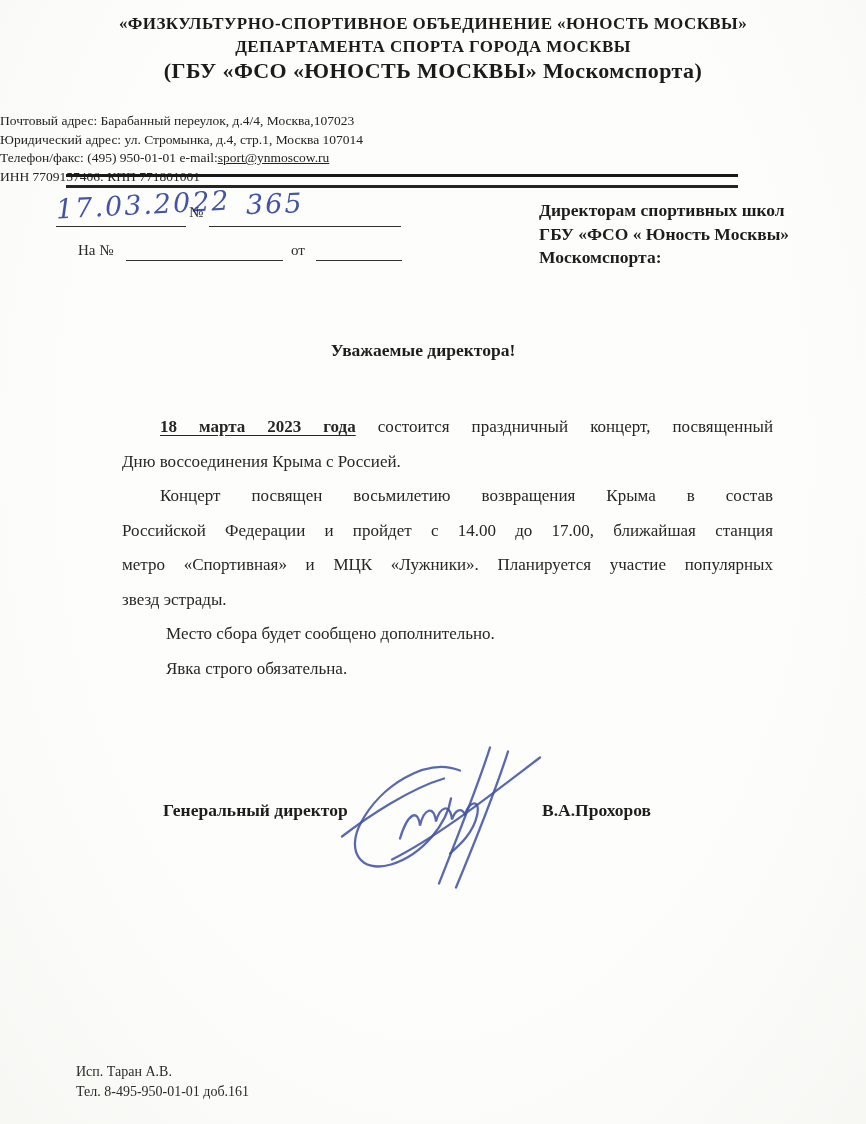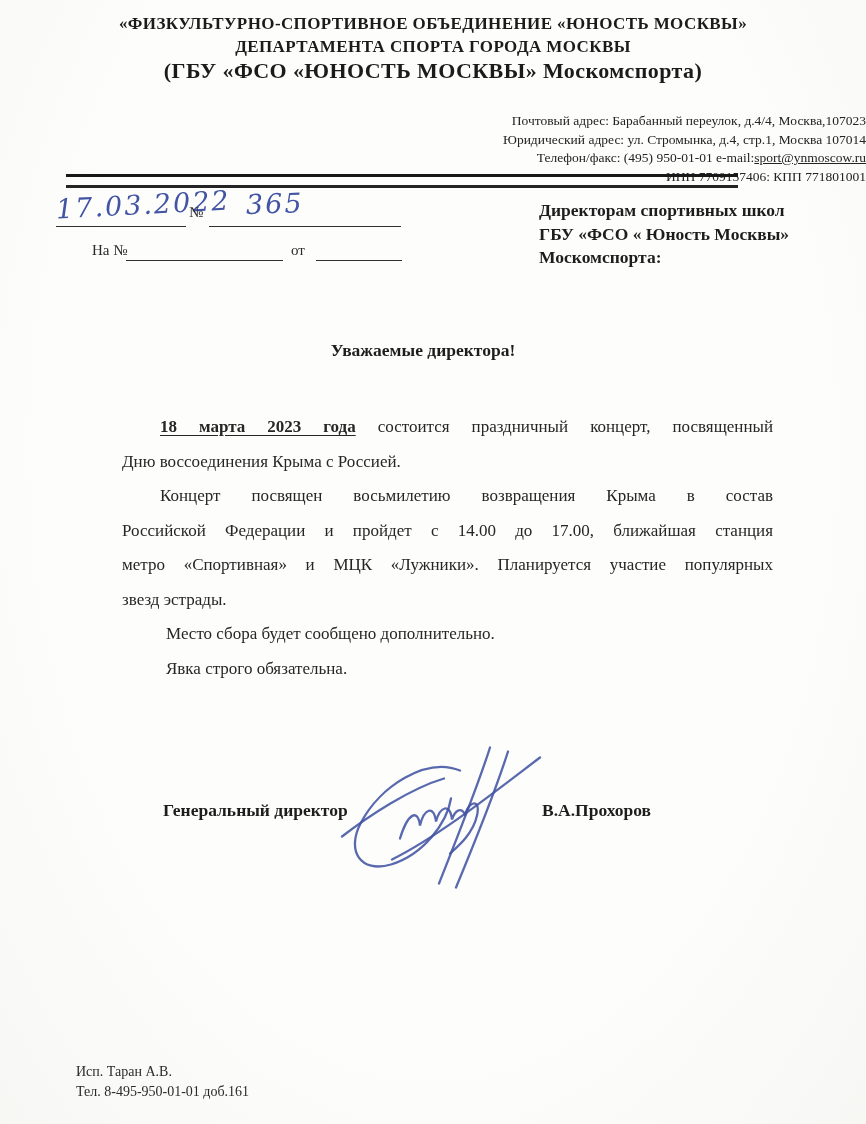--- a/index.html
+++ b/index.html
@@ -11,21 +11,21 @@
     background-image:radial-gradient(ellipse at 50% 40%, #fdfdfc 60%, #f7f7f4 100%);
     font-family:"Liberation Serif","DejaVu Serif",serif;
     color:#222;
     overflow:hidden;
   }
   
   .org-header{position:absolute;top:13px;left:0;right:0;text-align:center;
     font-weight:bold;color:#1b1b1b;}
   .org-line{font-size:17px;line-height:22.5px;letter-spacing:0.4px;}
   .org-line.big{font-size:22px;line-height:24px;margin-top:1px;}
-  .org-address{position:absolute;top:112px;left:0;right:0;text-align:right;
+  .org-address{position:absolute;top:112px;left:0;right:0;text-align:left;
     font-size:13.5px;line-height:18.5px;color:#232323;}
   .email-u{text-decoration:underline;}
   .rule{position:absolute;top:174px;left:66px;width:672px;height:8px;
     border-top:3.5px solid #181818;border-bottom:3px solid #242424;}
   
   .hw{position:absolute;font-family:"DejaVu Serif",serif;font-style:italic;
     color:var(--ink,#4254a3);letter-spacing:2px;white-space:nowrap;}
   .hw-date{left:56px;top:189px;font-size:27px;transform:rotate(-3deg);}
   .hw-num{left:246px;top:188px;font-size:27px;transform:rotate(-2deg);}
   .plabel{position:absolute;font-size:15px;color:#2a2a2a;white-space:nowrap;}
@@ -76,21 +76,21 @@
   </div>
 
   <div class="rule"></div>
 
   <span class="hw hw-date">17.03.2022</span>
   <div class="hline" style="left:56px;top:226px;width:130px;"></div>
   <span class="plabel" style="left:189px;top:204px;">№</span>
   <div class="hline" style="left:209px;top:226px;width:192px;"></div>
   <span class="hw hw-num">365</span>
 
-  <span class="plabel" style="left:78px;top:242px;margin-left:14px;">На  №</span>
+  <span class="plabel" style="left:78px;top:242px;">На  №</span>
   <div class="hline" style="left:126px;top:260px;width:157px;"></div>
   <span class="plabel" style="left:291px;top:242px;">от</span>
   <div class="hline" style="left:316px;top:260px;width:86px;"></div>
 
   <div class="recipient">
     <div>Директорам  спортивных школ</div>
     <div>ГБУ «ФСО « Юность Москвы»</div>
     <div>Москомспорта:</div>
   </div>
 

